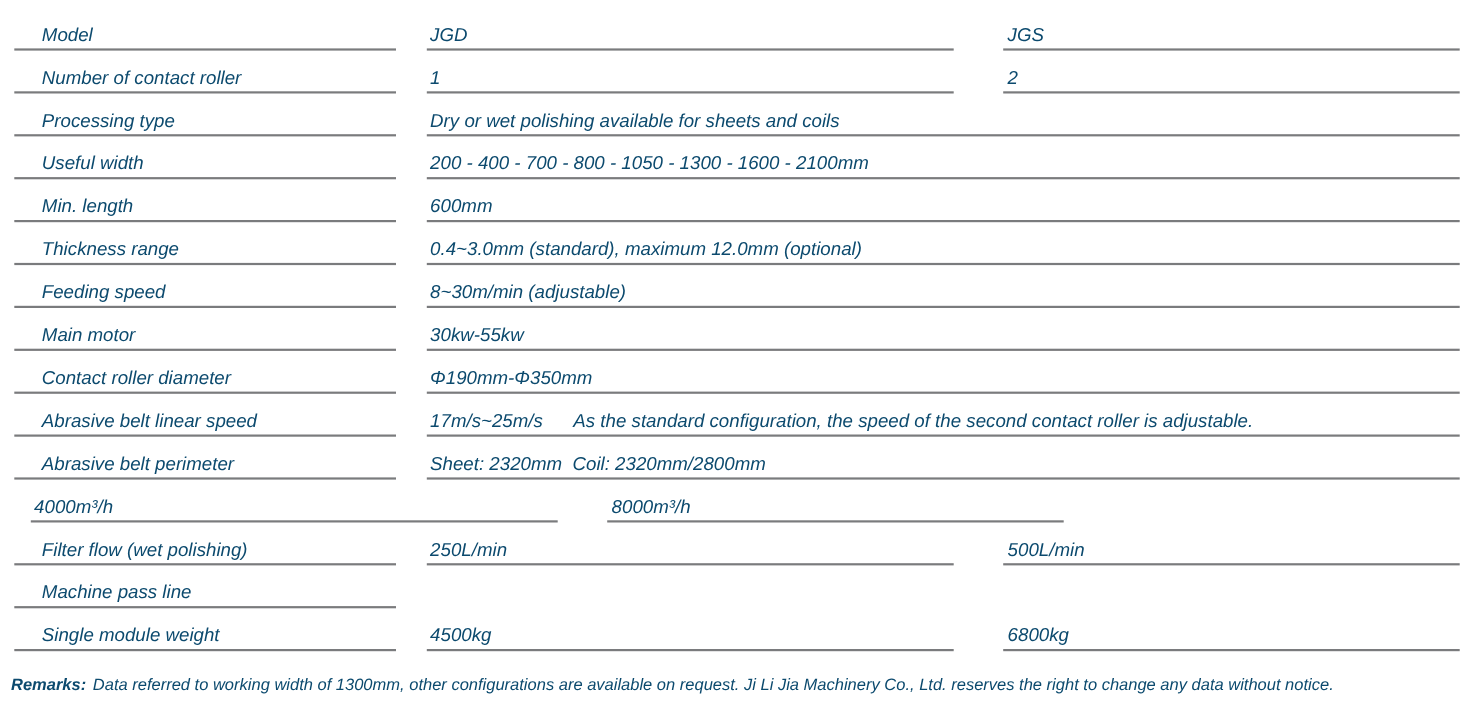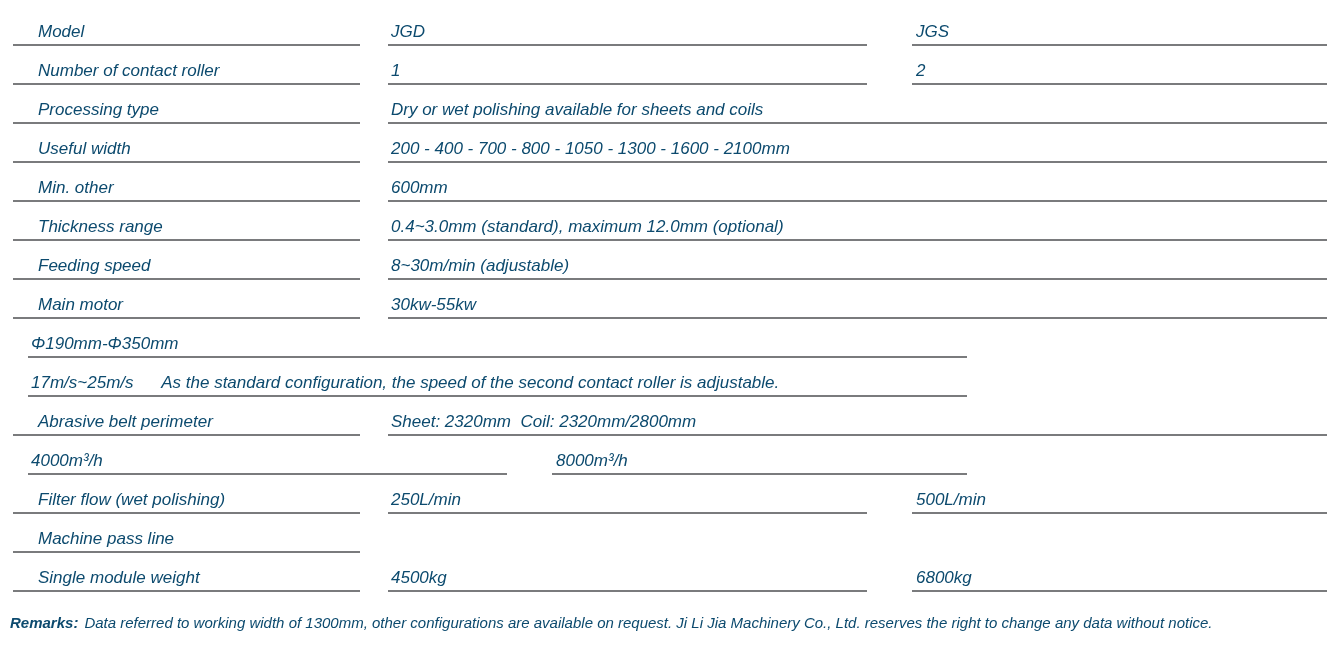--- a/index.html
+++ b/index.html
@@ -66,21 +66,21 @@
     <div class="cell vspan">Dry or wet polishing available for sheets and coils</div>
   </div>
 
   <div class="t-row">
     <div class="cell lab">Useful width</div>
     <div class="gap1"></div>
     <div class="cell vspan">200 - 400 - 700 - 800 - 1050 - 1300 - 1600 - 2100mm</div>
   </div>
 
   <div class="t-row">
-    <div class="cell lab">Min. other</div>
+    <div class="cell lab">Min. length</div>
     <div class="gap1"></div>
     <div class="cell vspan">600mm</div>
   </div>
 
   <div class="t-row">
     <div class="cell lab">Thickness range</div>
     <div class="gap1"></div>
     <div class="cell vspan">0.4~3.0mm (standard), maximum 12.0mm (optional)</div>
   </div>
 
@@ -90,25 +90,27 @@
     <div class="cell vspan">8~30m/min (adjustable)</div>
   </div>
 
   <div class="t-row">
     <div class="cell lab">Main motor</div>
     <div class="gap1"></div>
     <div class="cell vspan">30kw-55kw</div>
   </div>
 
   <div class="t-row">
+    <div class="cell lab">Contact roller diameter</div>
     <div class="gap1"></div>
     <div class="cell vspan">Φ190mm-Φ350mm</div>
   </div>
 
   <div class="t-row">
+    <div class="cell lab">Abrasive belt linear speed</div>
     <div class="gap1"></div>
     <div class="cell vspan">17m/s~25m/s      As the standard configuration, the speed of the second contact roller is adjustable.</div>
   </div>
 
   <div class="t-row">
     <div class="cell lab">Abrasive belt perimeter</div>
     <div class="gap1"></div>
     <div class="cell vspan">Sheet: 2320mm  Coil: 2320mm/2800mm</div>
   </div>
 

